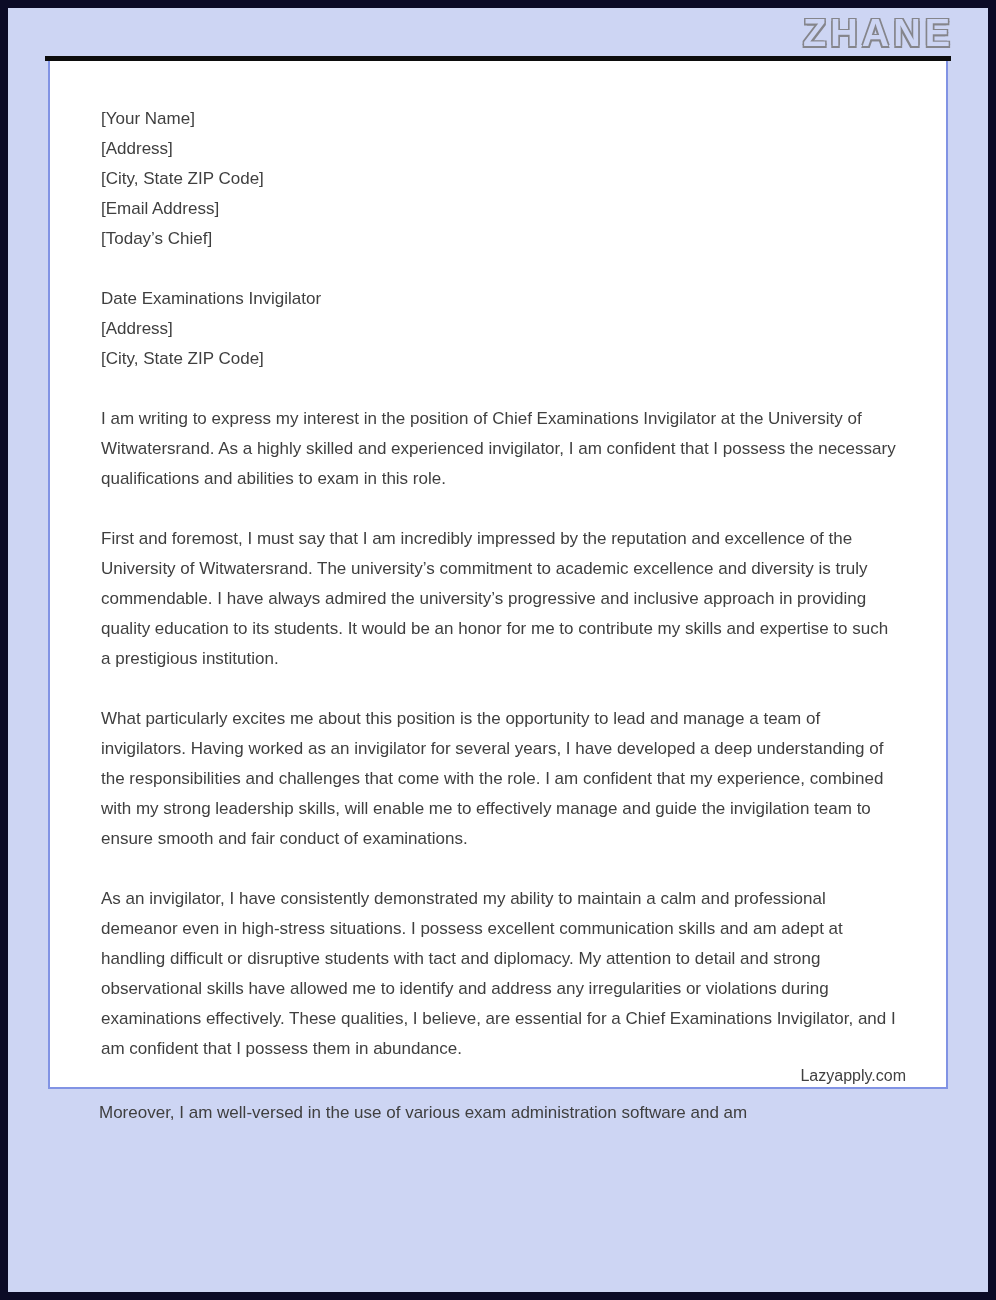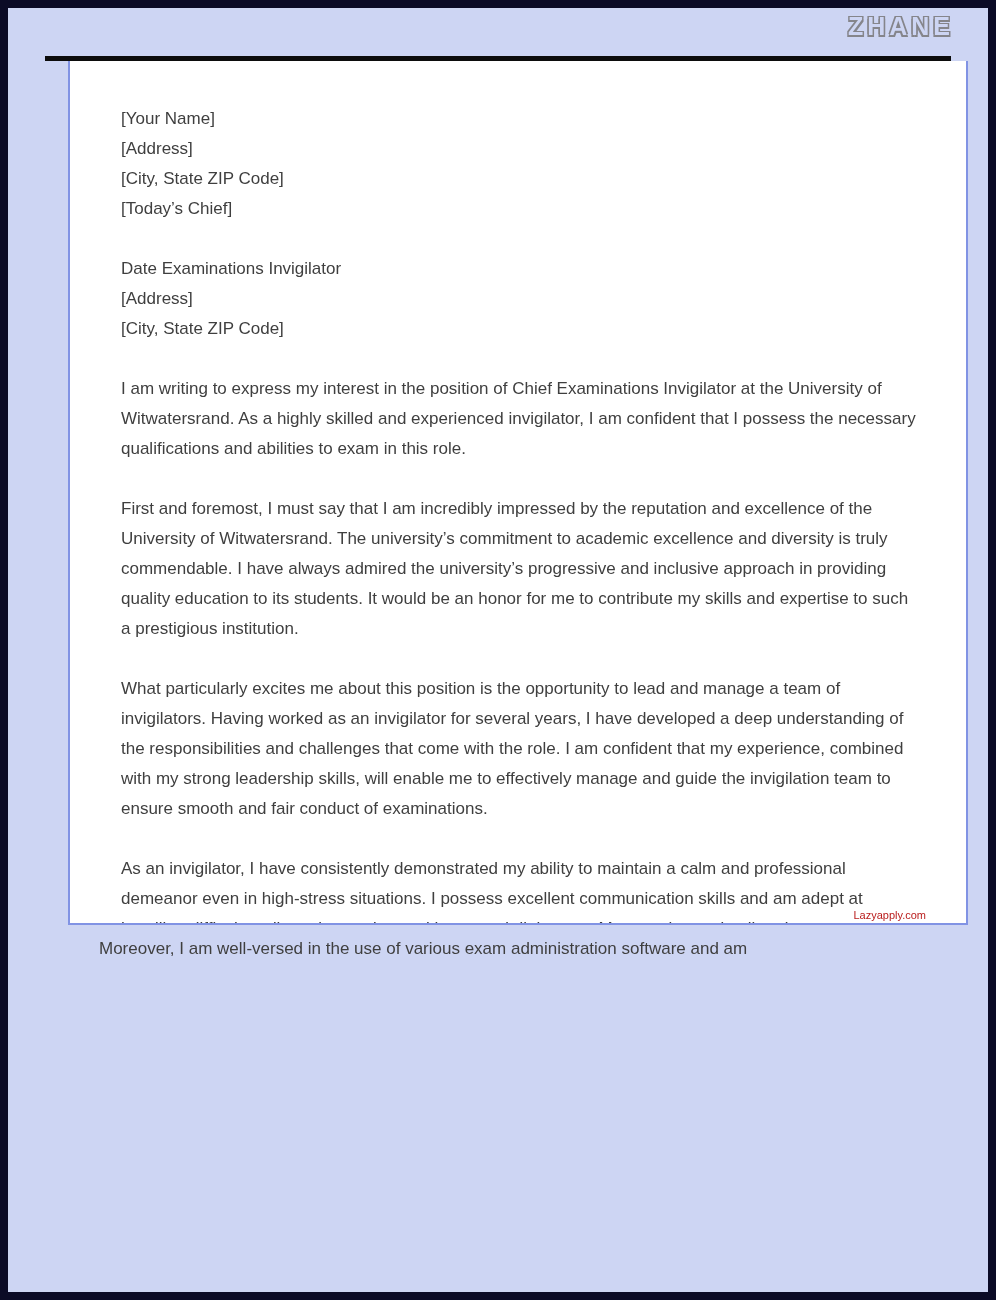--- a/index.html
+++ b/index.html
@@ -16,60 +16,60 @@
     overflow: hidden;
   }
   .header {
     height: 48px;
     position: relative;
   }
   .logo {
     position: absolute;
     right: 34px;
     top: 4px;
-    font-size: 25px;
+    font-size: 38px;
     font-weight: bold;
     letter-spacing: 4px;
     color: #cdd5f3;
     text-shadow:
       -1.5px -1.5px 0 #85858b,
        1.5px -1.5px 0 #85858b,
       -1.5px  1.5px 0 #85858b,
        1.5px  1.5px 0 #85858b;
   }
   .top-bar {
     width: 906px;
     height: 5px;
     margin-left: 37px;
     background: #0c0c0c;
   }
   .page {
     width: 900px;
-    height: 864px;
-    margin-left: 60px;
+    height: 1028px;
+    margin-left: 40px;
     background: #ffffff;
     border: 2px solid #8193e4;
     border-top: none;
     position: relative;
     overflow: hidden;
   }
   .letter-body {
     padding: 43px 50px 0 51px;
     font-size: 17px;
     line-height: 30px;
     color: #3f3f3f;
   }
   .block { margin-bottom: 30px; }
   .para { margin-bottom: 30px; }
   .page-footer {
     position: absolute;
     right: 40px;
     bottom: 2px;
-    font-size: 11px;
-    color: #b91c1c;
+    font-size: 16px;
+    color: #404040;
   }
   .overflow-text {
     margin: 9px 50px 0 91px;
     font-size: 17px;
     line-height: 30px;
     color: #3f3f3f;
   }
 </style>
 </head>
 <body>
@@ -82,20 +82,21 @@
 
   <div class="top-bar"></div>
 
   <div class="page">
     <div class="letter-body">
 
       <div class="block">
         <div>[Your Name]</div>
         <div>[Address]</div>
         <div>[City, State ZIP Code]</div>
+        <div>[Email Address]</div>
         <div>[Today’s Chief]</div>
       </div>
 
       <div class="block">
         <div>Date Examinations Invigilator</div>
         <div>[Address]</div>
         <div>[City, State ZIP Code]</div>
       </div>
 
 

